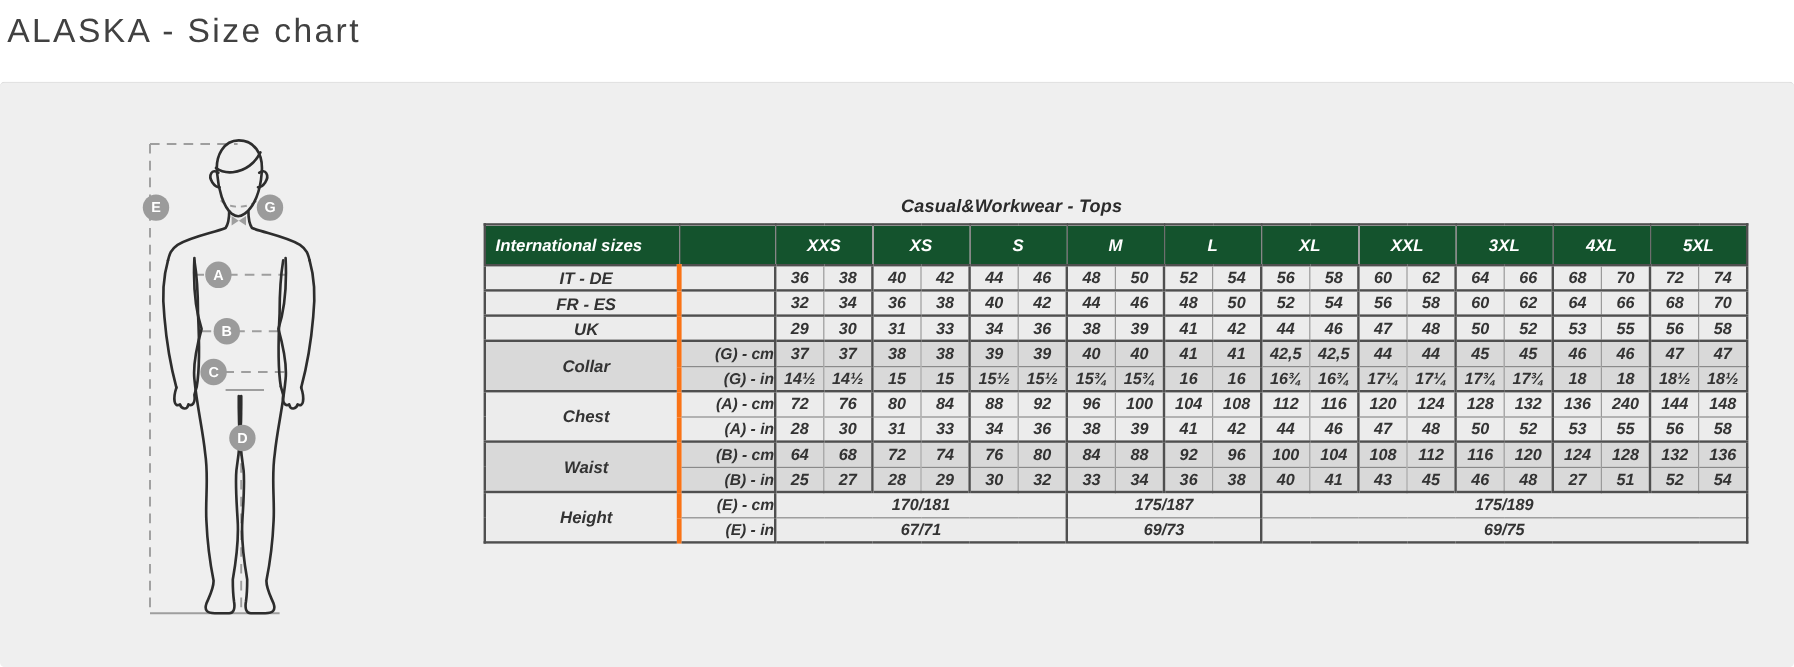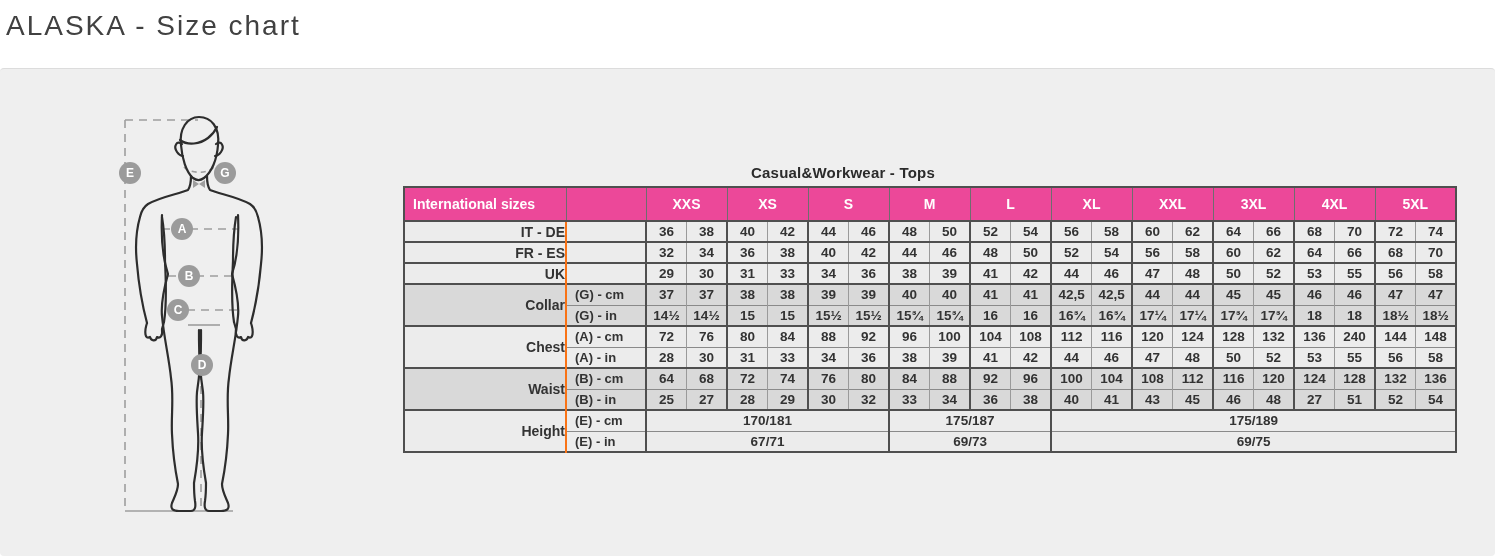--- a/index.html
+++ b/index.html
@@ -13,42 +13,42 @@
     margin:9px 0 0 6px;
     font-size:28px; font-weight:300; letter-spacing:2px;
     color:#414141; line-height:34px;
   }
   .panel {
     position:absolute; left:0; top:68px; width:1495px; height:488px;
     background:#efefef; border-top:1px solid #dcdcdc; border-radius:4px;
   }
   .figure { position:absolute; left:100px; top:27px; width:280px; height:460px; }
 
-  .chart { position:absolute; left:403px; top:95px; width:880px; }
+  .chart { position:absolute; left:403px; top:95px; width:880px;font-style:italic; }
   .chart-title {
     text-align:center; font-weight:bold; font-size:15px; color:#2b2b2b;
     margin-bottom:5px; letter-spacing:0.2px;
   }
   table.size-table {
     border-collapse:collapse; table-layout:fixed; width:1052px;
     border:2px solid #4f4f4f;
   }
   .size-table th, .size-table td {
     padding:0; height:21px; text-align:center;
     font-size:13.5px; font-weight:bold; color:#333333;
     border-top:1px solid #9a9a9a; border-left:1px solid #9a9a9a;
     overflow:hidden; white-space:nowrap;
   }
   .size-table thead th {
-    background:#ec4899; color:#ffffff; height:34px; font-size:14px;
+    background:#14532d; color:#ffffff; height:34px; font-size:14px;
     border-left:1px solid #6e6e6e; border-top:none;
   }
   .size-table thead th.corner { text-align:left; padding-left:8px; border-left:none; }
-  .size-table td.label { text-align:right; padding-left:8px; font-size:14px; border-left:none; }
-  .size-table td.unit  { text-align:left; padding-left:8px; font-size:13px; border-left:2px solid #f97316; }
+  .size-table td.label { text-align:center; padding-left:8px; font-size:14px; border-left:none; }
+  .size-table td.unit  { text-align:right; padding-left:8px; font-size:13px; border-left:4px solid #f97316; }
   .size-table td.pair-start { border-left:2px solid #4f4f4f; }
   .size-table tr.group-start td { border-top:2px solid #4f4f4f; }
   .size-table tr.sub-row td { border-top:1px solid #8a8a8a; }
   .shade-light { background:#ececec; }
   .shade-gray  { background:#d9d9d9; }
 </style>
 </head>
 <body>
 
 <h1 class="page-title">ALASKA - Size chart</h1>

